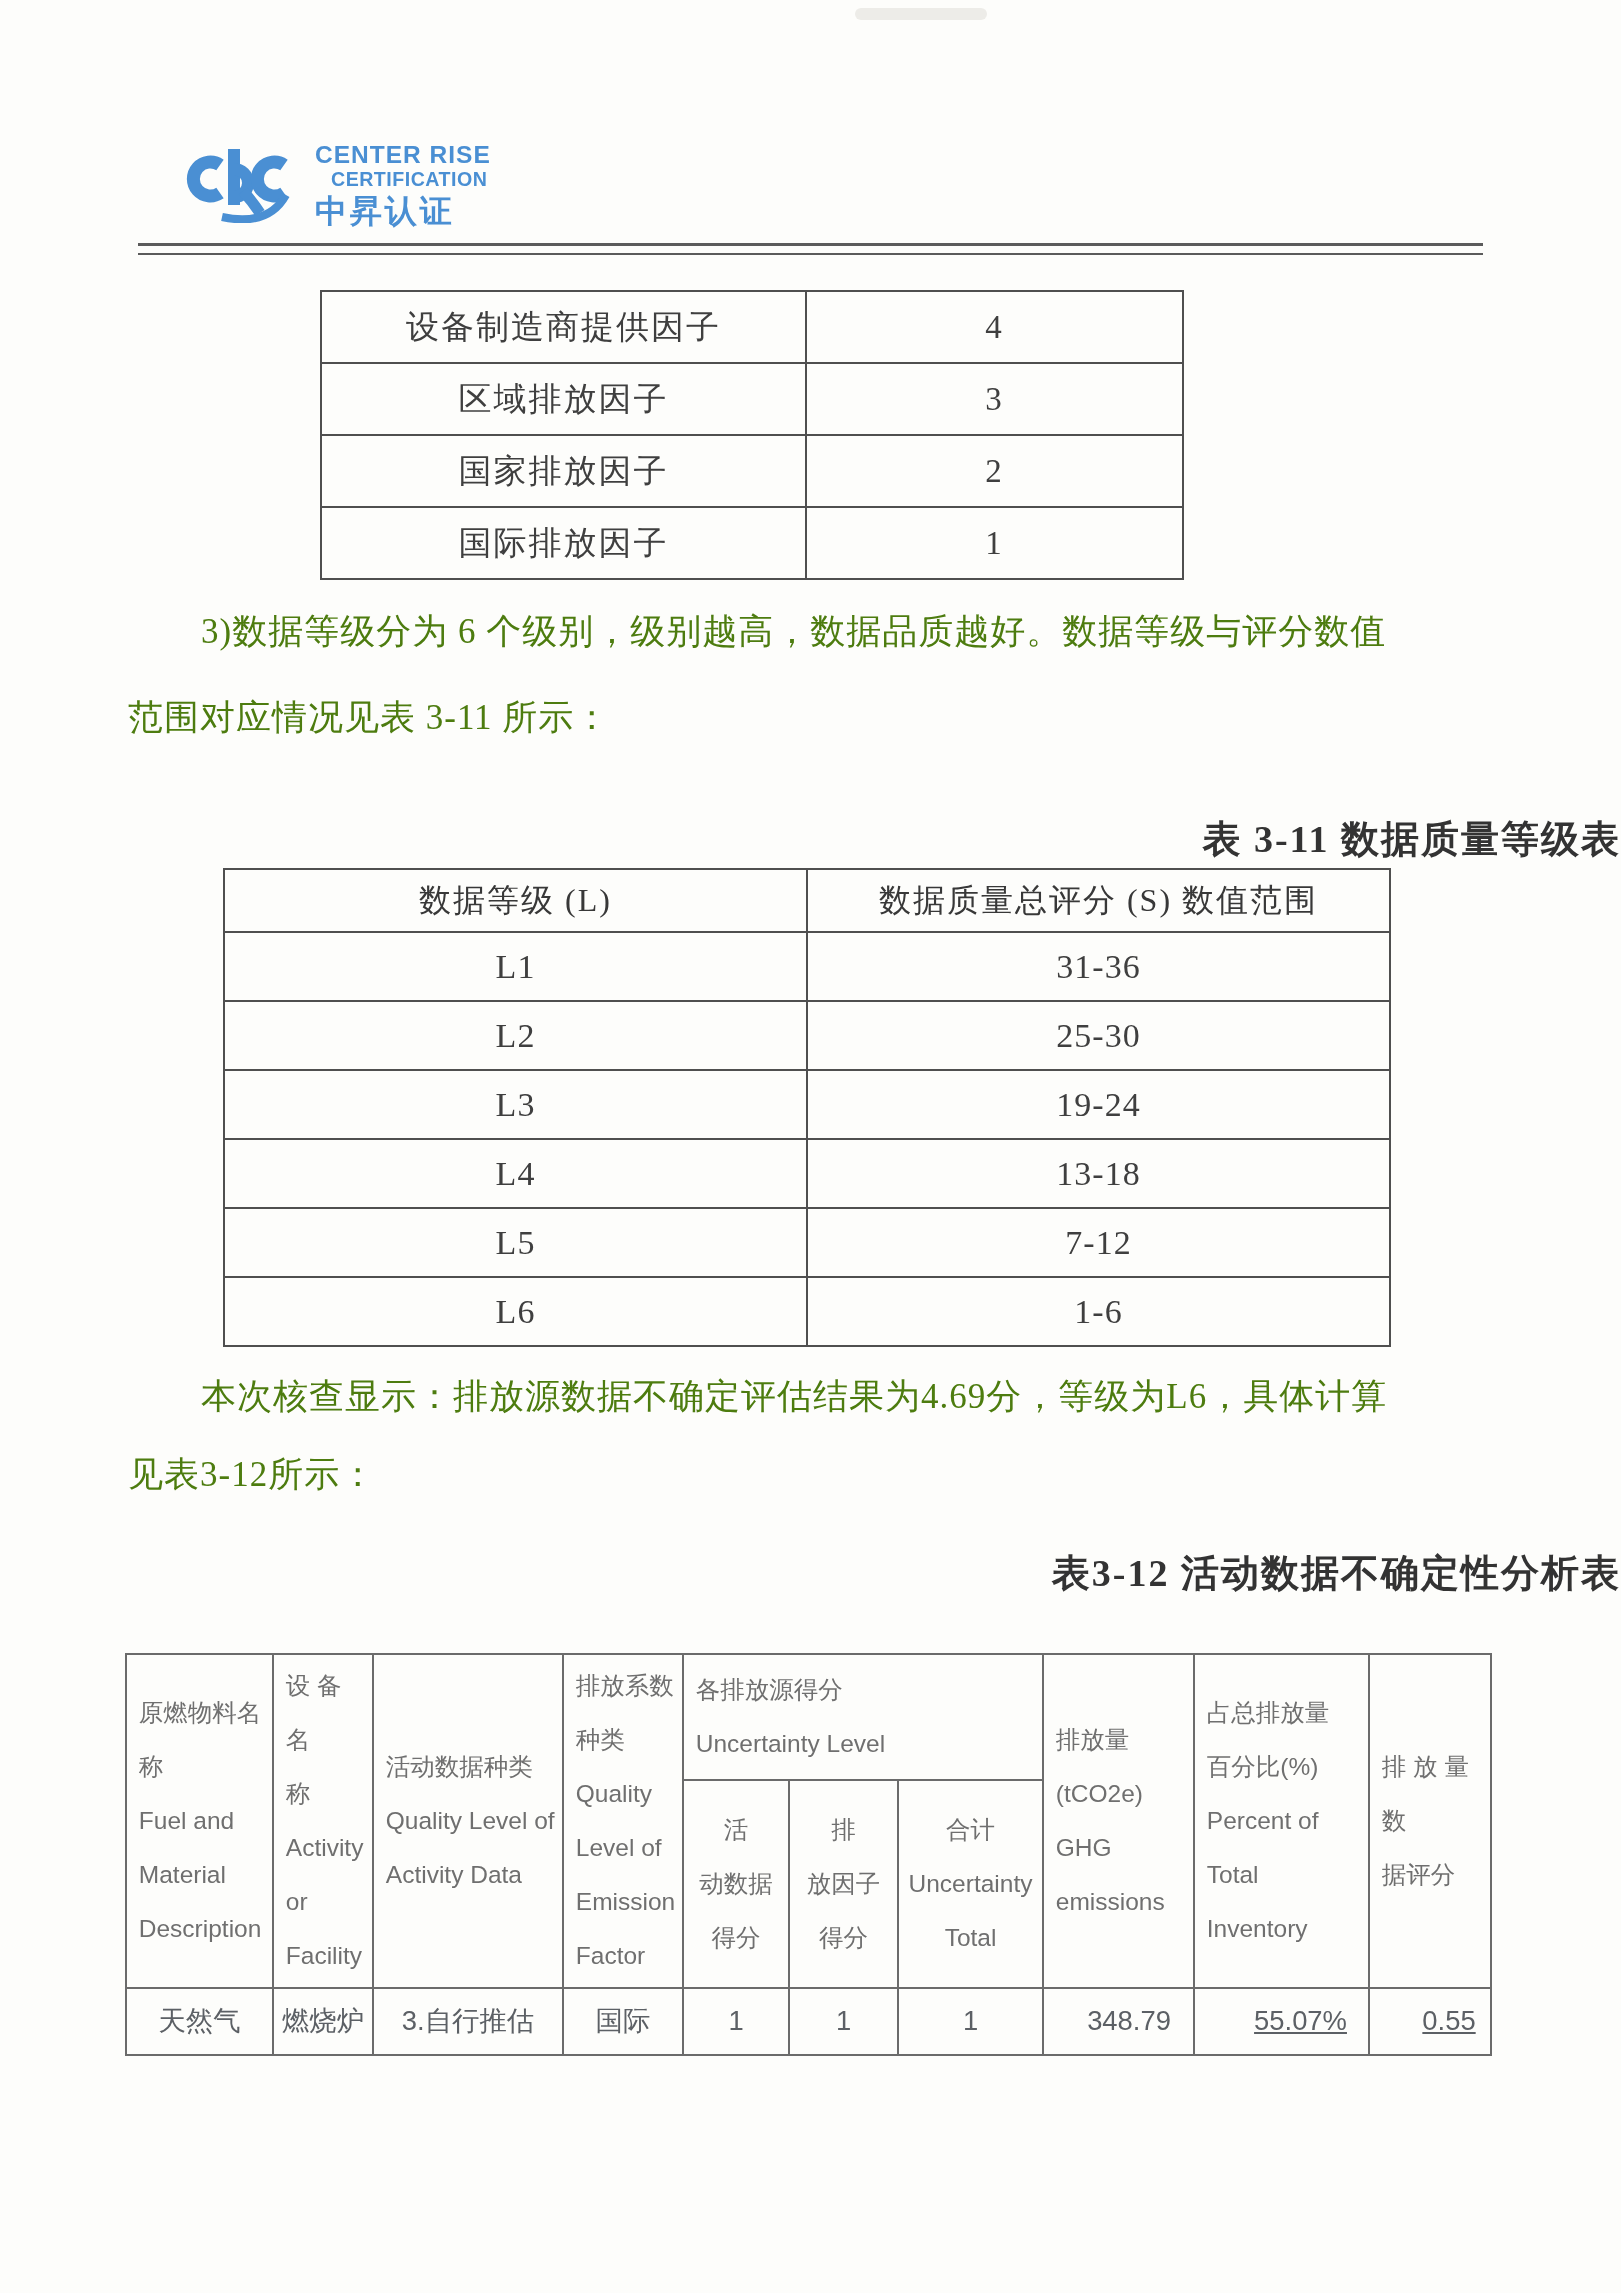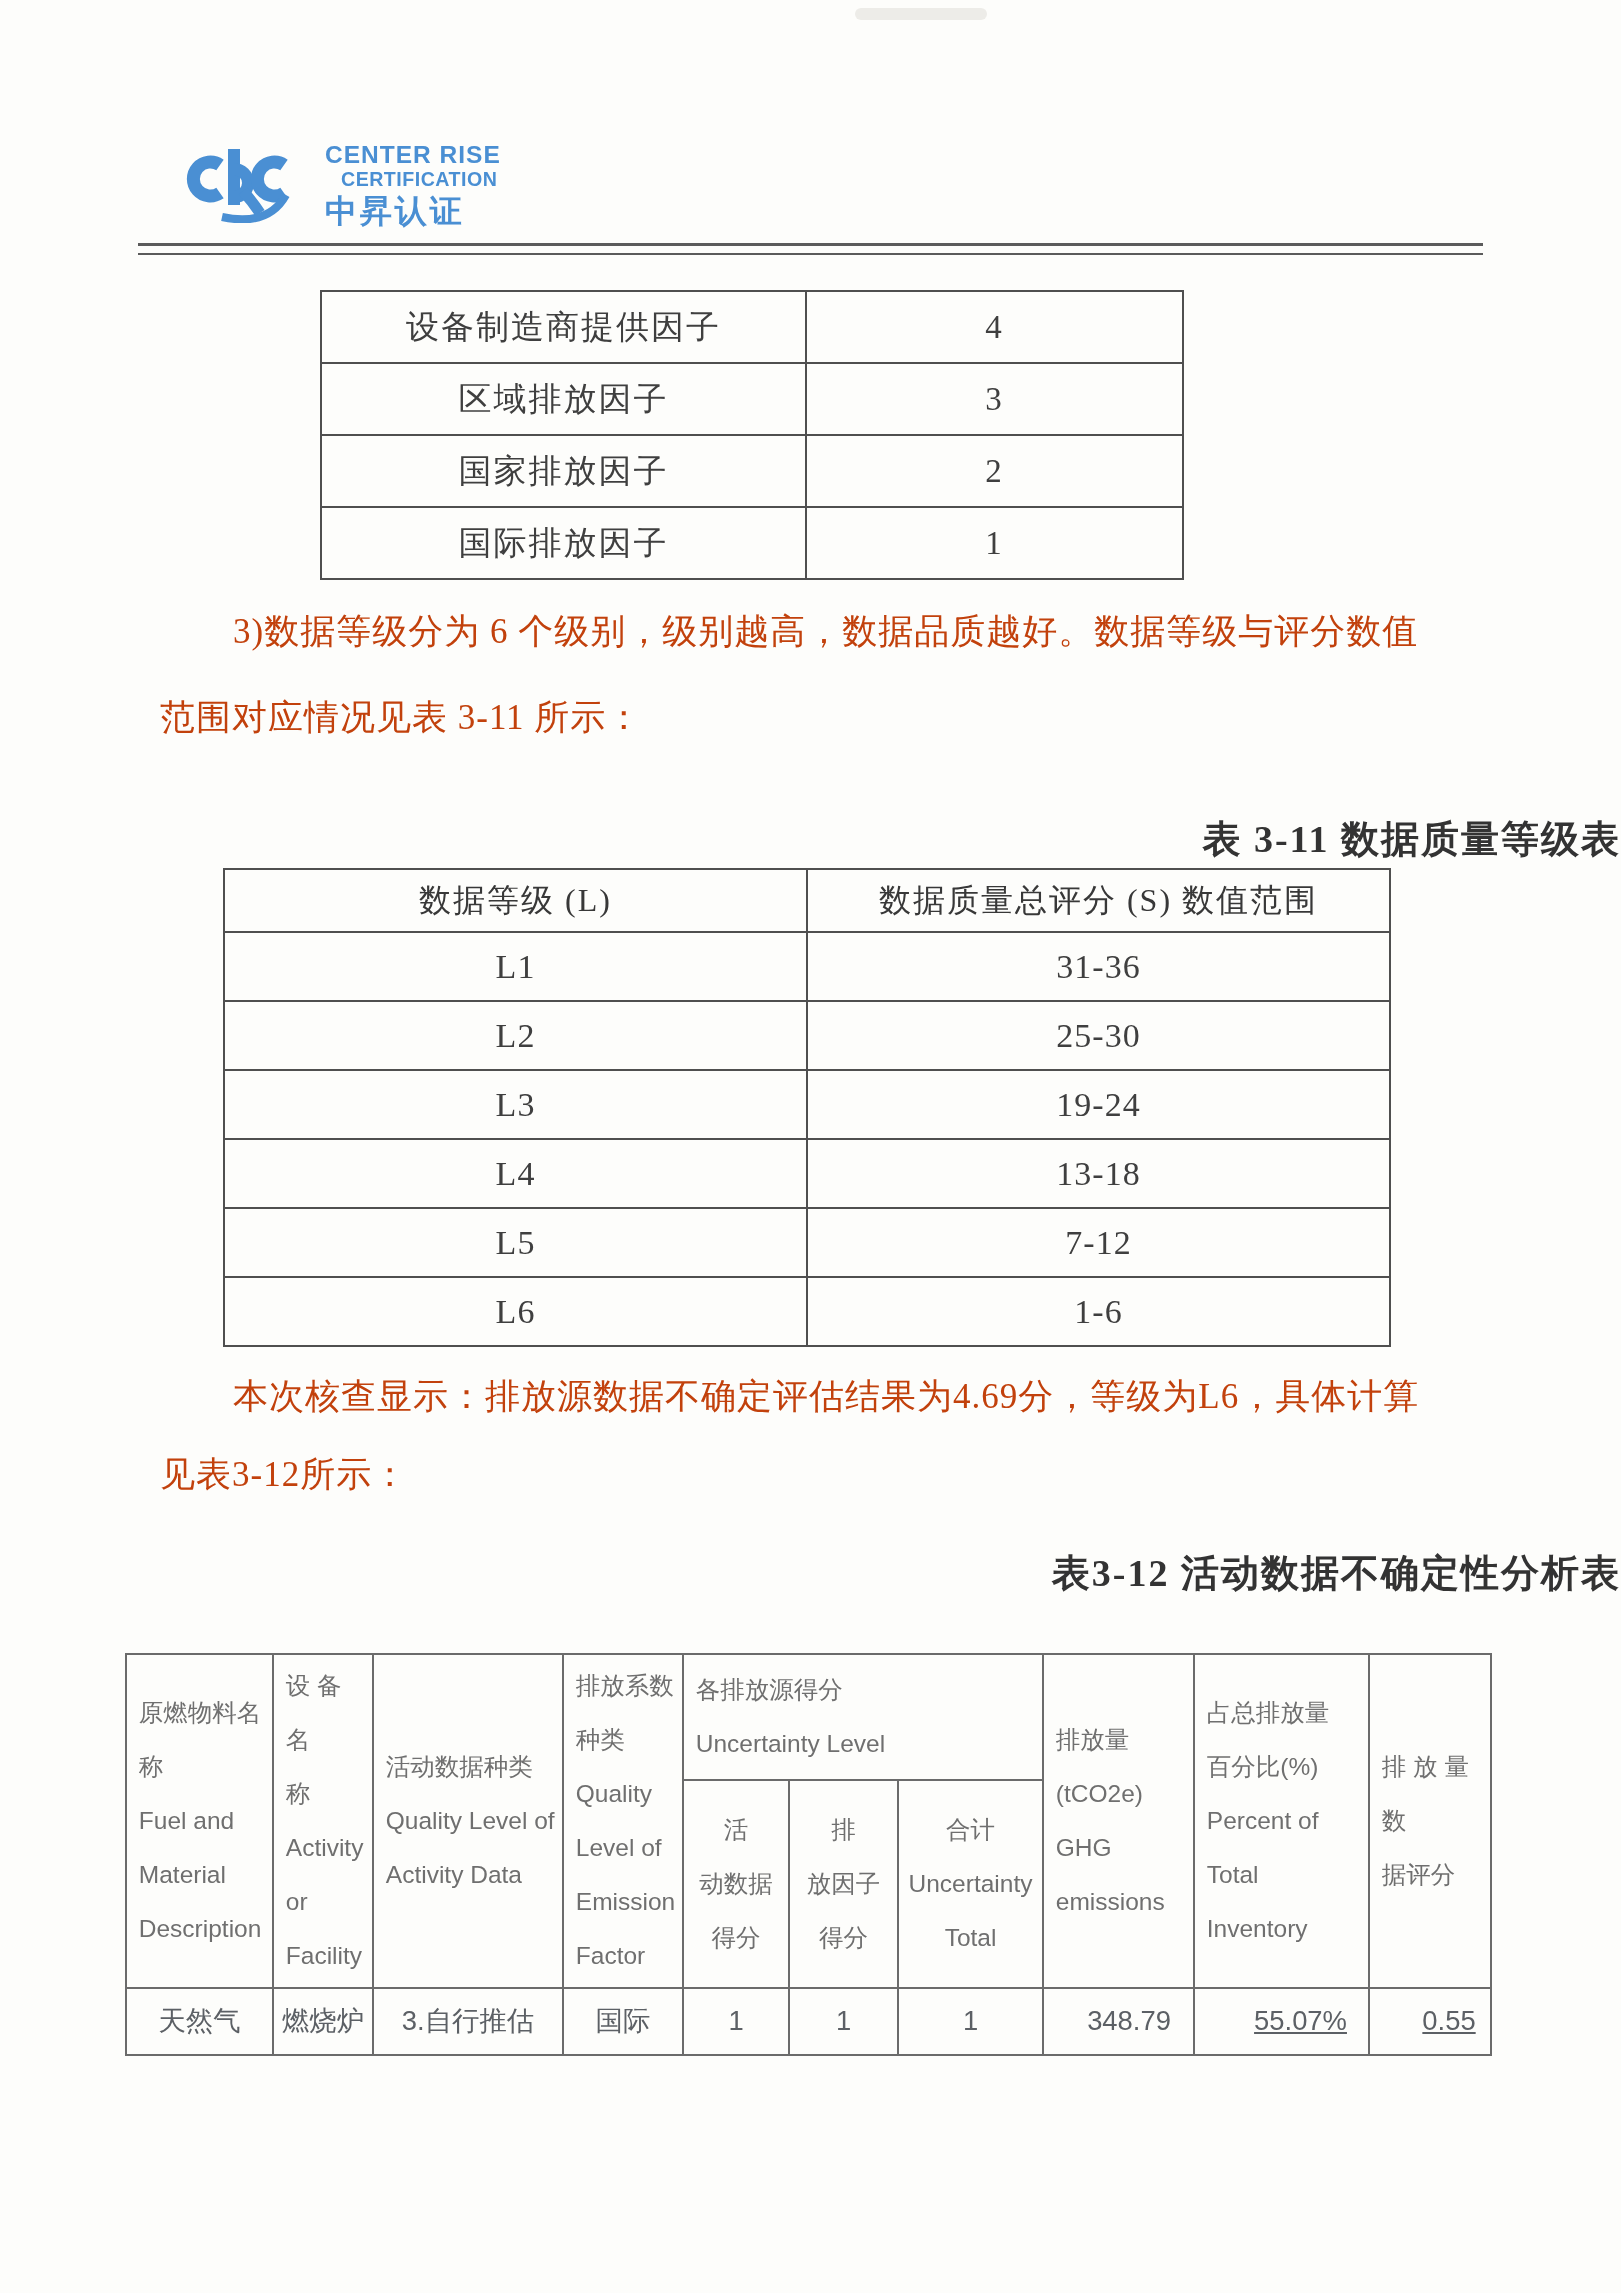--- a/index.html
+++ b/index.html
@@ -8,41 +8,41 @@
     width:1621px;height:2294px;
     margin:0 auto;
     background:#fdfdfb;
     font-family:"Liberation Serif","DejaVu Serif",serif;
     color:#3b3b3b;
     overflow:hidden;
   }
   
   .smudge{position:absolute;left:855px;top:7.8px;width:132px;height:12.7px;
     background:#edece8;border-radius:6.9px;}
-  .logo{position:absolute;left:180px;top:143px;display:flex;gap:25px;align-items:flex-start;}
+  .logo{position:absolute;left:180px;top:143px;display:flex;gap:15px;align-items:flex-start;}
   .logo-mark{display:block;}
   .logo-text{line-height:1;font-family:"Liberation Sans","DejaVu Sans",sans-serif;font-weight:bold;}
   .lt1{font-size:24.5px;letter-spacing:1px;}
   .lt2{font-size:19.6px;margin-top:2.9px;letter-spacing:0.5px;margin-left:16px;}
   .lt3{font-size:32px;margin-top:4.9px;letter-spacing:2.9px;}
   .rule{position:absolute;left:138px;top:243px;width:1345px;height:6.9px;
     border-top:3.9px solid #5b5b5b;border-bottom:2.9px solid #5b5b5b;}
   
   table.doc{position:absolute;border-collapse:collapse;table-layout:fixed;}
   table.doc td,table.doc th{border:2px solid #4f4f4f;text-align:center;
     font-weight:normal;overflow:hidden;}
   
   .t1{left:320px;top:290px;width:863px;}
   .t1 td{height:68px;font-size:33px;letter-spacing:2px;color:#3f3f3f;}
   
   .t311{left:223px;top:868px;width:1166px;}
   .t311 th{height:59px;font-size:32px;letter-spacing:2px;color:#383838;}
   .t311 td{height:65px;font-size:34px;letter-spacing:1px;color:#3f3f3f;margin-left:36px;}
   
-  .para{position:absolute;left:160px;width:1353px;font-size:35px;letter-spacing:1px;color:#c2410c;}
+  .para{position:absolute;left:128px;width:1353px;font-size:35px;letter-spacing:1px;color:#4d7c0f;}
   .para .line{line-height:86px;white-space:nowrap;}
   .p2 .line{line-height:78px;}
   .p1{top:589px;}
   .p2{top:1358px;}
   .indent{padding-left:73px;}
   .tbl-title{position:absolute;left:0;width:1621px;text-align:right;
     font-size:38px;font-weight:bold;letter-spacing:2px;color:#333;line-height:49px;}
   .tt1{top:815px;}
   .tt2{top:1549px;}
   

